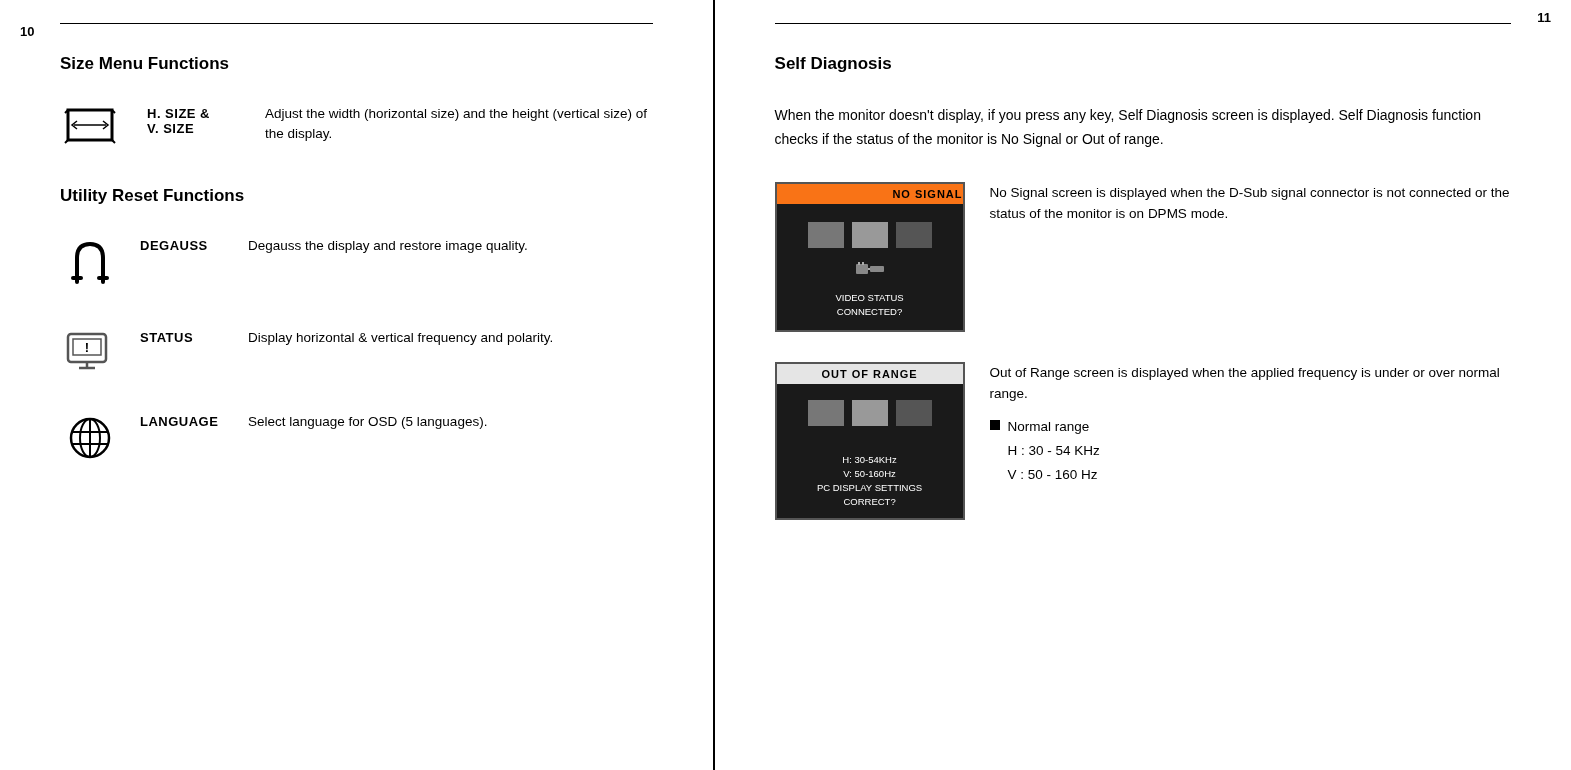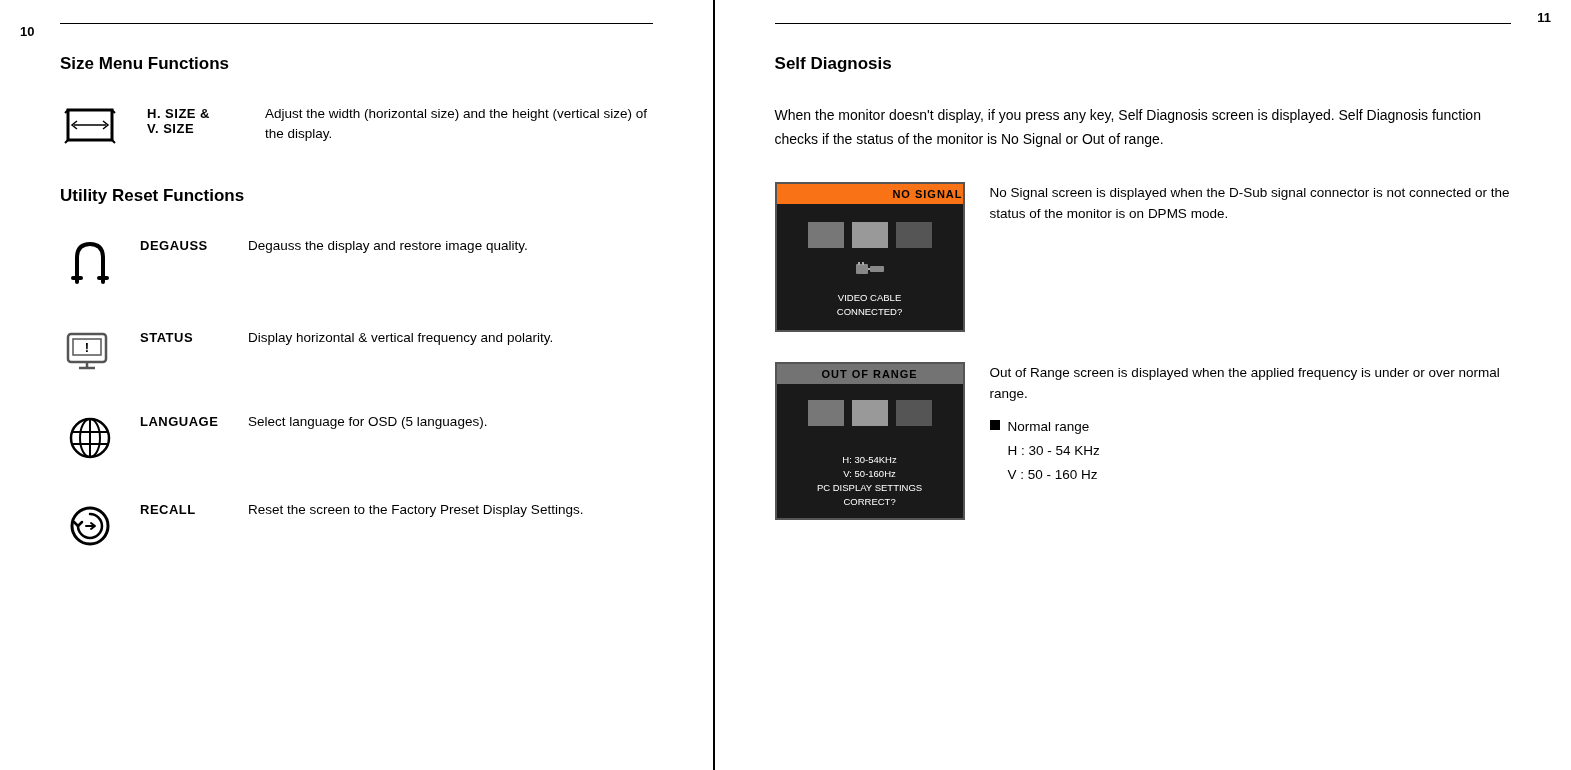--- a/index.html
+++ b/index.html
@@ -259,36 +259,20 @@
           <ellipse cx="22" cy="22" rx="10" ry="19" fill="none" stroke="#000" stroke-width="2"></ellipse>
           <line x1="4" y1="16" x2="40" y2="16" stroke="#000" stroke-width="2"></line>
           <line x1="4" y1="28" x2="40" y2="28" stroke="#000" stroke-width="2"></line>
           <line x1="22" y1="3" x2="22" y2="41" stroke="#000" stroke-width="2"></line>
         </svg>
       </div>
       <div class="item-label" style="margin-right:18px;margin-top:2px;font-weight:bold;font-size:13px;letter-spacing:0.5px;min-width:90px;">LANGUAGE</div>
       <div class="item-desc">Select language for OSD (5 languages).</div>
     </div>
 
-    <div class="menu-item">
-      <div class="icon-box">
-        <svg width="44" height="44" viewBox="0 0 44 44">
-          <circle cx="22" cy="22" r="18" fill="none" stroke="#000" stroke-width="3"></circle>
-
-          <path d="M22,10 A12,12 0 1,1 10,22" fill="none" stroke="#000" stroke-width="2.5" stroke-linecap="round"></path>
-
-          <polyline points="6,18 10,22 14,18" fill="none" stroke="#000" stroke-width="2.5" stroke-linejoin="round" stroke-linecap="round"></polyline>
-
-          <polyline points="18,22 26,22" fill="none" stroke="#000" stroke-width="2" stroke-linecap="round"></polyline>
-          <polyline points="23,19 27,22 23,25" fill="none" stroke="#000" stroke-width="2" stroke-linejoin="round" stroke-linecap="round"></polyline>
-        </svg>
-      </div>
-      <div class="item-label" style="margin-right:18px;margin-top:2px;font-weight:bold;font-size:13px;letter-spacing:0.5px;min-width:90px;">RECALL</div>
-      <div class="item-desc">Reset the screen to the Factory Preset Display Settings.</div>
-    </div>
 
   </div>
 
   <div class="right-page">
     <span class="page-number-right">11</span>
     <div class="top-rule"></div>
 
     <div class="section-title">Self Diagnosis</div>
 
     <div class="intro-text">When the monitor doesn't  display, if you press any key, Self Diagnosis screen is displayed.  Self Diagnosis function checks if the status of the monitor is No Signal or Out of range.</div>
@@ -307,31 +291,31 @@
         <div style="margin-top:10px;color:#fff;font-size:13px;">
           <svg width="32" height="22" viewBox="0 0 32 22">
             <rect x="2" y="6" width="12" height="10" fill="#888" rx="1"></rect>
             <rect x="16" y="8" width="14" height="6" fill="#888" rx="1"></rect>
             <line x1="14" y1="11" x2="16" y2="11" stroke="#aaa" stroke-width="2"></line>
             <rect x="4" y="4" width="2" height="3" fill="#aaa"></rect>
             <rect x="8" y="4" width="2" height="3" fill="#aaa"></rect>
           </svg>
         </div>
         <div class="screen-bottom-text">
-          <span>VIDEO CABLE</span><br>
+          <span>VIDEO STATUS</span><br>
           <span>CONNECTED?</span>
         </div>
       </div>
       <div class="diagnosis-desc">No Signal screen is displayed when the D-Sub signal connector is not connected or the status of the monitor is on DPMS mode.</div>
     </div>
 
     <div class="diagnosis-row">
 
       <div class="out-range-screen">
-        <div style="background:#737373;color:#000;font-size:11px;font-weight:bold;letter-spacing:1px;padding:4px 0;width:100%;text-align:center;">OUT OF RANGE</div>
+        <div style="background:#e5e5e5;color:#000;font-size:11px;font-weight:bold;letter-spacing:1px;padding:4px 0;width:100%;text-align:center;">OUT OF RANGE</div>
 
         <div style="display:flex;flex-direction:row;gap:8px;margin-top:16px;">
           <div style="width:36px;height:26px;background:#777;"></div>
           <div style="width:36px;height:26px;background:#999;"></div>
           <div style="width:36px;height:26px;background:#555;"></div>
         </div>
         <div class="screen-bottom-text" style="bottom:8px;">
           <span>H: 30-54KHz</span><br>
           <span>V: 50-160Hz</span><br>
           <span>PC DISPLAY SETTINGS</span><br>

